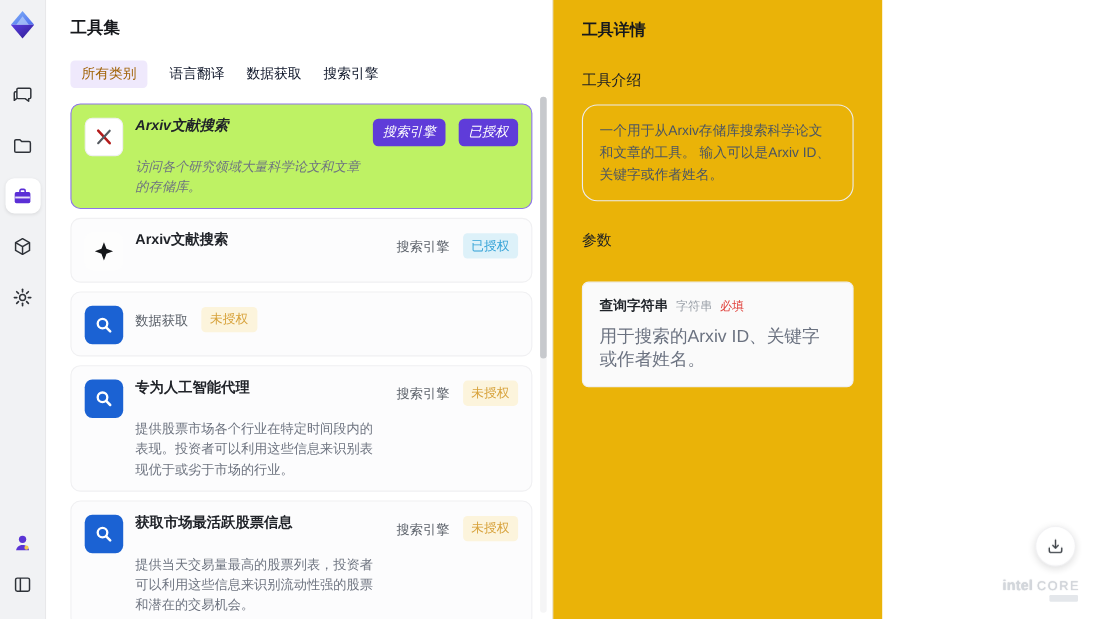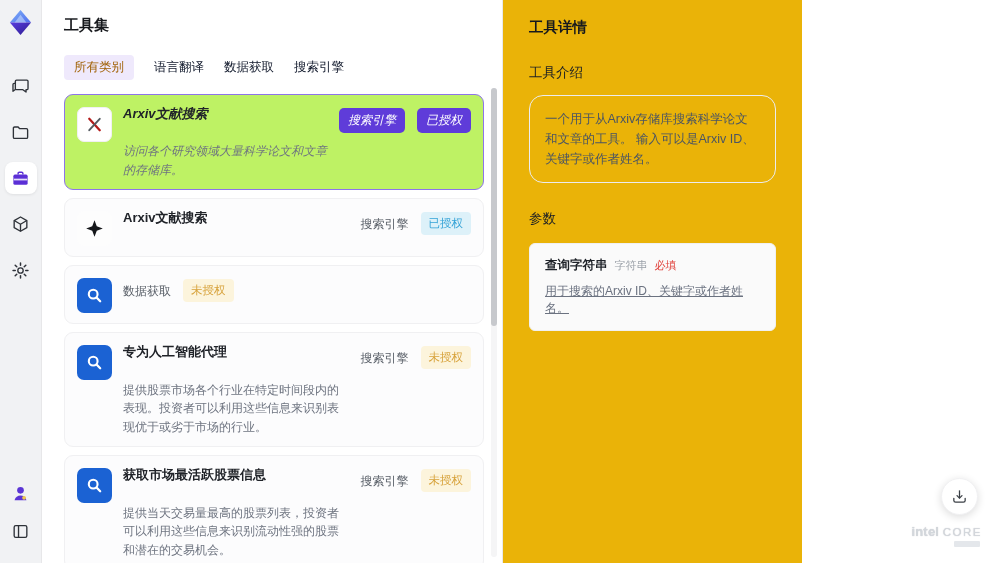--- a/index.html
+++ b/index.html
@@ -47,26 +47,26 @@
   .scroll-track { position:absolute; right:5px; top:88px; bottom:6px; width:6px;
     background:#f5f5f6; border-radius:3px; }
   .scroll-thumb { width:6px; height:238px; background:#c7c9cd; border-radius:3px; }
 
   
   .detail-panel { flex:1; height:100%; border-left:1px solid #e9e9ec; padding:18px 26px; background:#eab308; }
   .detail-title { font-size:14.5px; font-weight:bold; color:#17191d; }
   .section-heading { font-size:13.5px; font-weight:normal; color:#1c1f24; margin-top:27px; }
   .intro-box { margin-top:13px; border:1px solid #ececee; border-radius:14px; padding:13px 15px;
     font-size:12.5px; color:#4b5563; line-height:1.6; }
-  .param-card { margin-top:15px; background:#fafafa; border:1px solid #f0f0f1; border-radius:6px; padding:13px 15px; }
+  .param-card { margin-top:28px; background:#fafafa; border:1px solid #f0f0f1; border-radius:6px; padding:13px 15px; }
   .param-head { display:flex; align-items:baseline; gap:7px; }
   .param-name { font-size:12.5px; font-weight:bold; color:#1f2329; }
   .param-type { font-size:11px; color:#9aa0a8; }
   .param-required { font-size:11px; color:#e0423c; }
-  .param-desc { margin-top:9px; font-size:12px; color:#6b7280;text-decoration:underline; }
+  .param-desc { margin-top:9px; font-size:16px; color:#6b7280; }
 
   
   .download-btn { position:fixed; right:22px; bottom:48px; width:37px; height:37px; border-radius:50%;
     background:#fff; box-shadow:0 2px 8px rgba(0,0,0,.14); display:flex; align-items:center;
     justify-content:center; cursor:pointer; border:1px solid #f0f0f2; }
   .download-btn svg { width:17px; height:17px; }
   .intel-logo { position:fixed; right:18px; bottom:16px; text-align:left;
     color:#d3d7dc; text-shadow:0 0 1px rgba(120,125,135,.45); user-select:none; }
   .intel-logo .l1 { font-size:13px; }
   .intel-logo .intel { font-weight:bold; letter-spacing:.2px; }

